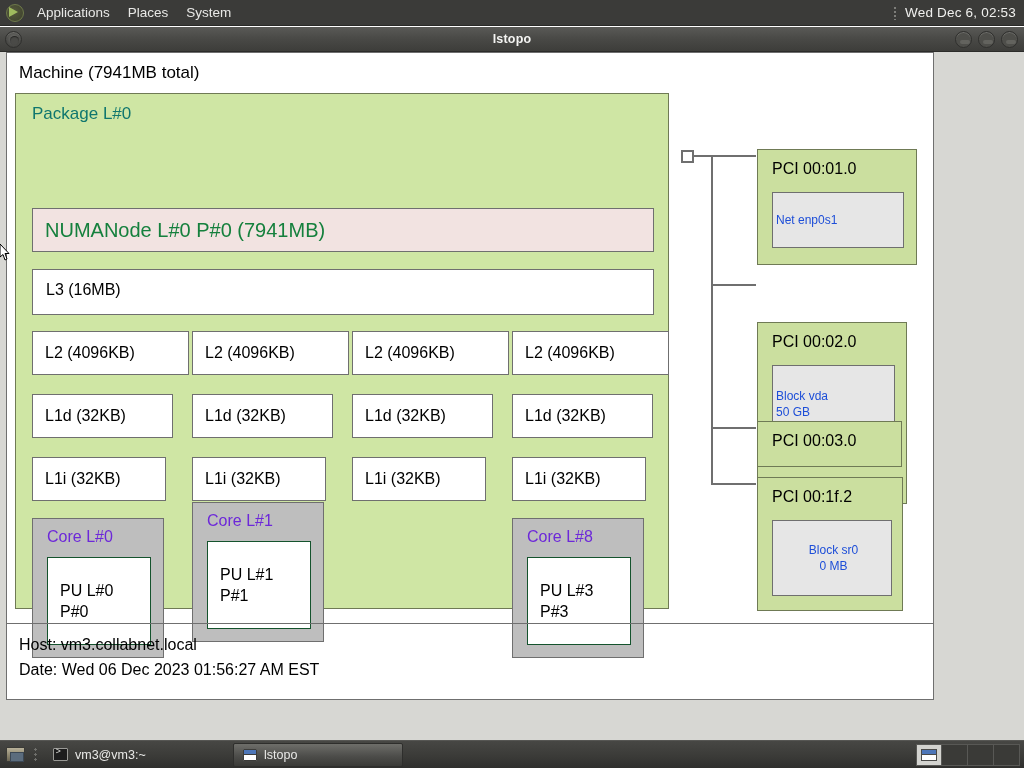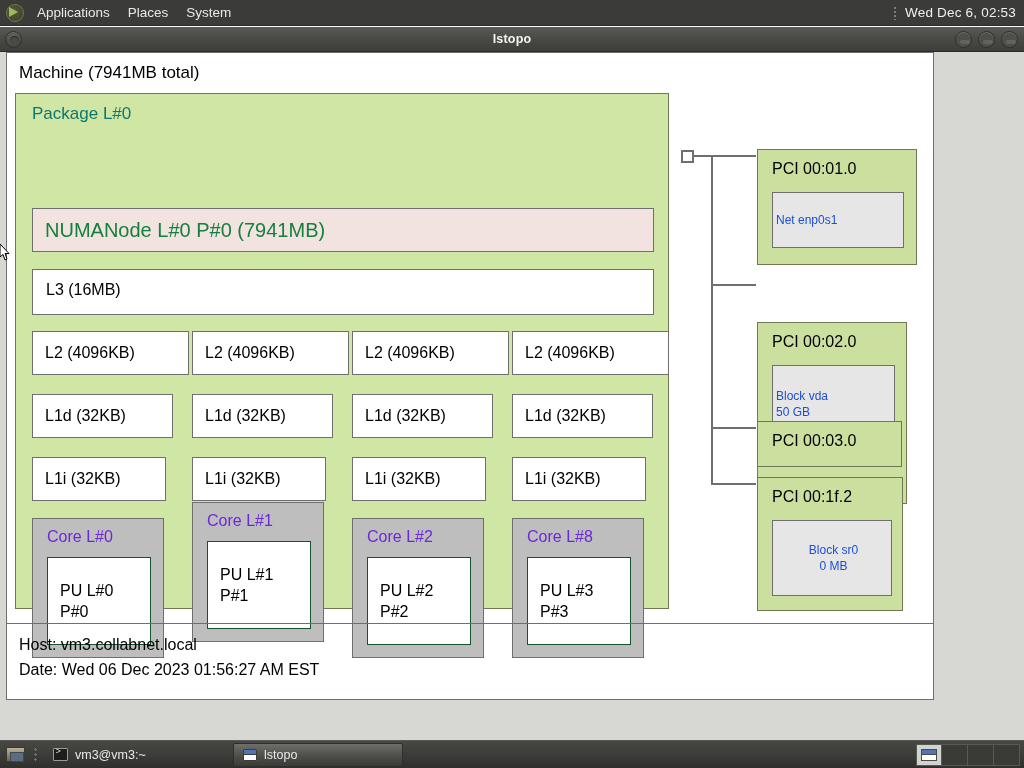--- a/index.html
+++ b/index.html
@@ -332,27 +332,20 @@
             <span>P#0</span>
           </div>
         </div>
         <div class="core-box" style="left:176px; top:408px; width:132px; height:140px;">
           <div class="core-label">Core L#1</div>
           <div class="pu-box" style="width:104px; height:88px;">
             <span>PU L#1</span>
             <span>P#1</span>
           </div>
         </div>
-        <div class="core-box" style="left:336px; top:424px; width:132px; height:140px;">
-          <div class="core-label">Core L#2</div>
-          <div class="pu-box" style="width:104px; height:88px;">
-            <span>PU L#2</span>
-            <span>P#2</span>
-          </div>
-        </div>
         <div class="core-box" style="left:496px; top:424px; width:132px; height:140px;">
           <div class="core-label">Core L#8</div>
           <div class="pu-box" style="width:104px; height:88px;">
             <span>PU L#3</span>
             <span>P#3</span>
           </div>
         </div>
       </div>
 
       <div class="pci-anchor"></div>

